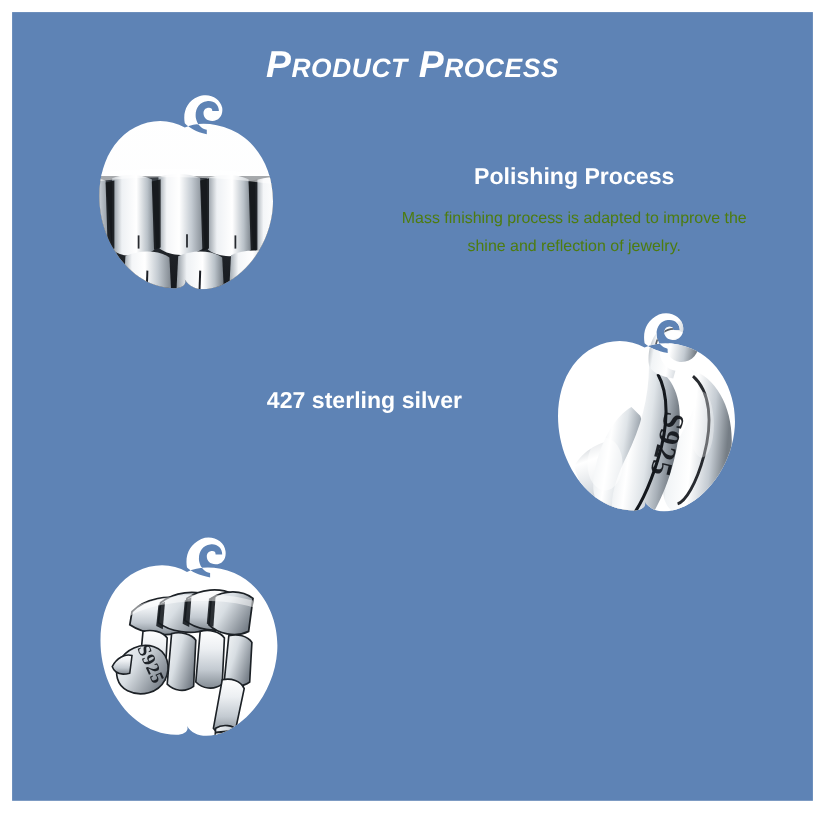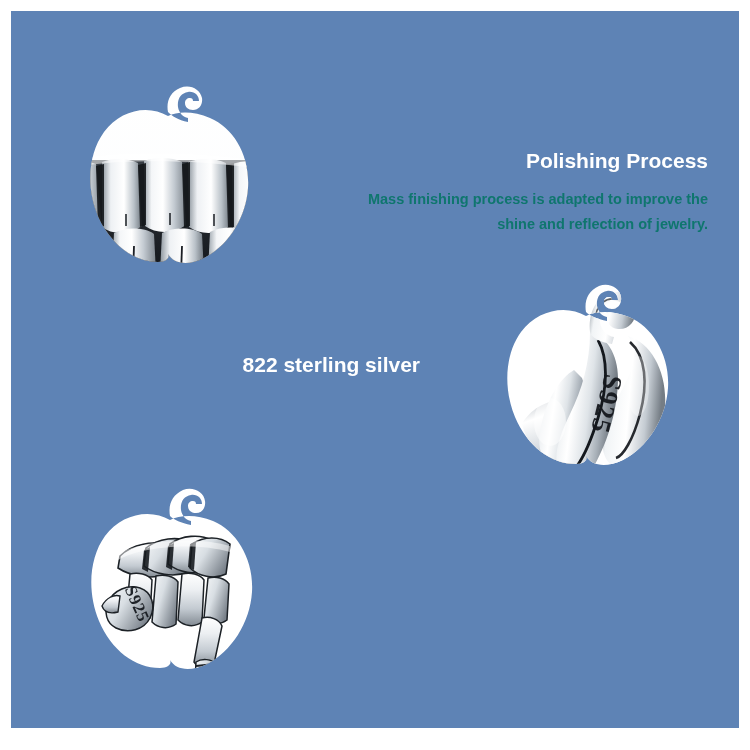--- a/index.html
+++ b/index.html
@@ -45,45 +45,46 @@
 
   .textblock h2 {
     color:#ffffff;
     font-size:21px;
     font-weight:bold;
     line-height:1.25;
     margin-bottom:13px;
   }
 
   .textblock p {
-    color:#0f766e;
+    color:#4d7c0f;
     font-size:14.5px;
-    font-weight:bold;
+    font-weight:normal;
     line-height:1.72;
   }
 
-  .tb-1 { left:358px; top:148px; width:350px; text-align:right; }
+  .tb-1 { left:347px; top:148px; width:350px; text-align:center; }
   .tb-2 { left:52px;  top:352px; width:368px; text-align:right; }
   .tb-3 { left:347px; top:552px; width:350px; text-align:left; }
 
   
   .imgmask { position:absolute; }
   .imgmask svg { display:block; width:100%; height:100%; }
 
   .im-1 { left:62px;  top:76px;  width:212px; height:212px; }
   .im-2 { left:478px; top:274px; width:216px; height:216px; }
   .im-3 { left:62px;  top:478px; width:216px; height:216px; }
 </style>
 </head>
 <body>
 
 <div id="infographic">
 
   <div class="panel"></div>
 
+  <div class="title">Product Process</div>
 
   <div class="imgmask im-1">
     <svg viewBox="0 0 212 212" xmlns="http://www.w3.org/2000/svg">
       <defs>
         <clipPath id="appleClip1">
           <path d="M106 36
                    C 104 26, 108 16, 118 12
                    C 128 8, 138 13, 140 22
                    C 141 29, 137 34, 131 34
                    C 126 34, 123 31, 123 27
@@ -175,21 +176,21 @@
       </g>
     </svg>
   </div>
 
   <div class="textblock tb-1">
     <h2>Polishing Process</h2>
     <p>Mass finishing process is adapted to improve the shine and reflection of jewelry.</p>
   </div>
 
   <div class="textblock tb-2">
-    <h2>822 sterling silver</h2>
+    <h2>427 sterling silver</h2>
   </div>
 
   <div class="imgmask im-2">
     <svg viewBox="0 0 216 216" xmlns="http://www.w3.org/2000/svg">
       <defs>
         <clipPath id="appleClip2">
           <path d="M108 38
                    C 106 27, 110 17, 121 12
                    C 131 8, 142 14, 143 23
                    C 144 30, 140 35, 134 35

